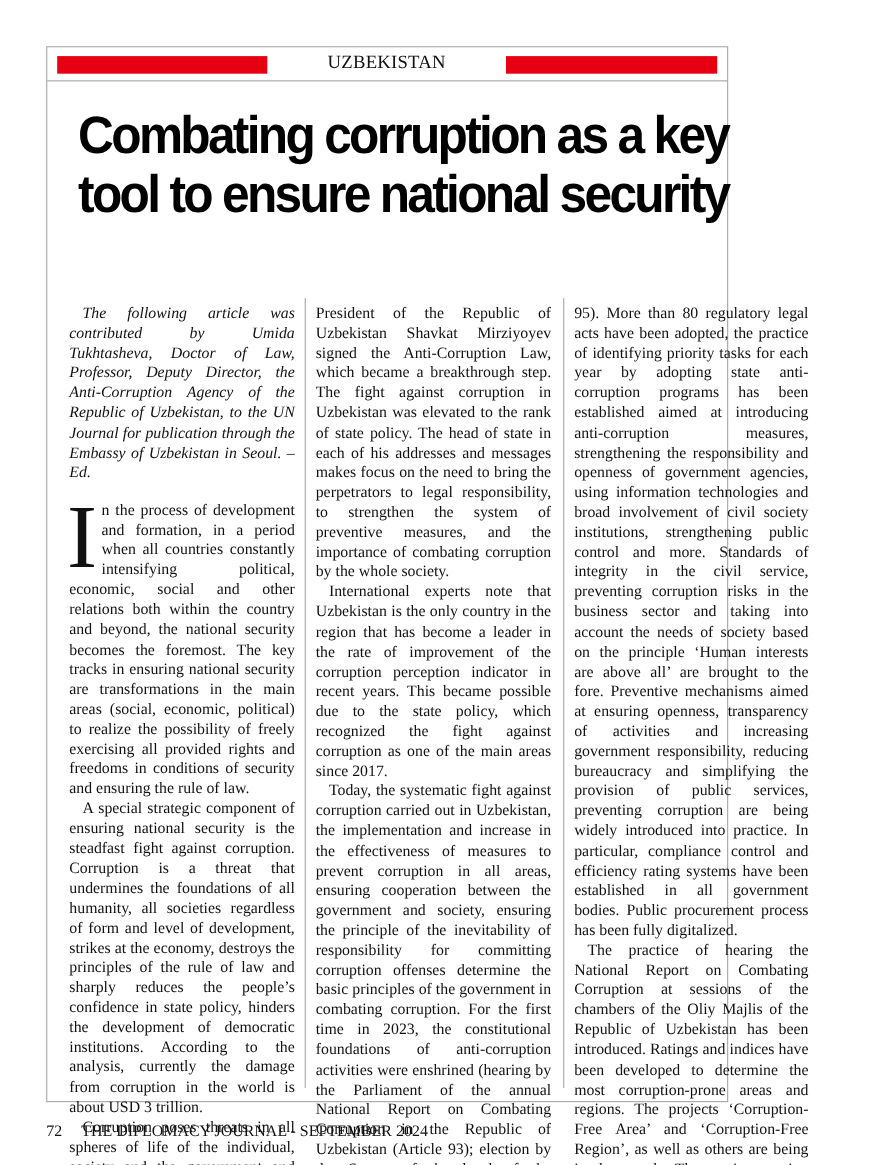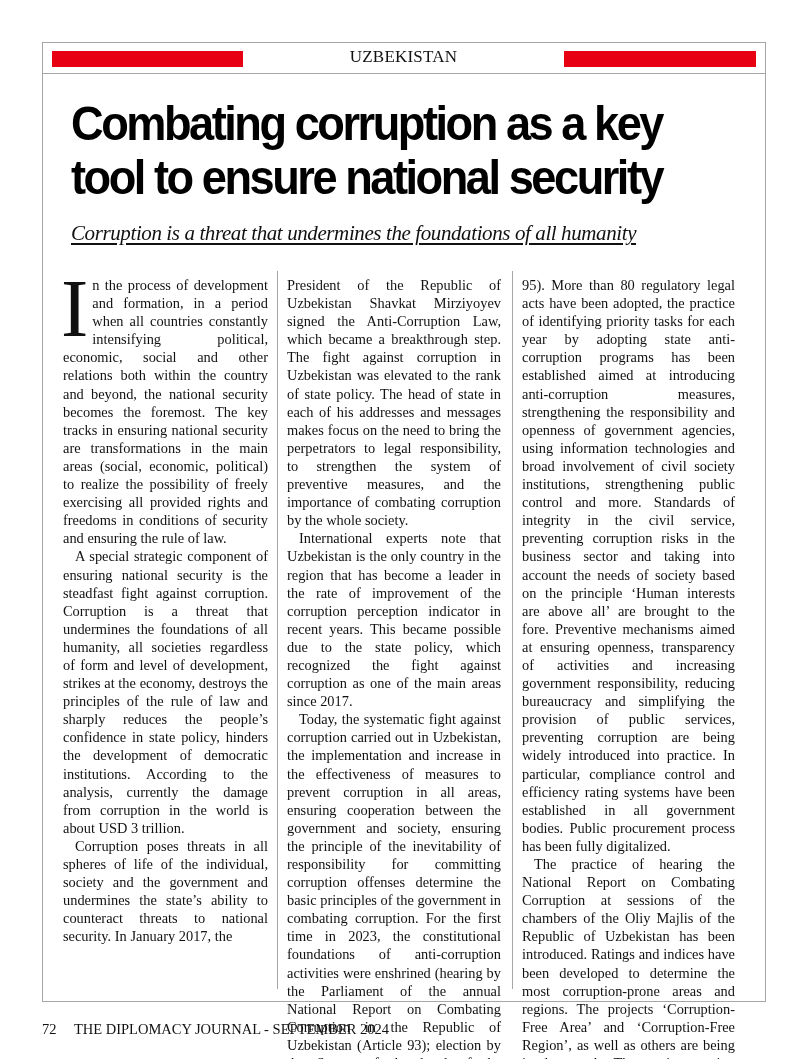--- a/index.html
+++ b/index.html
@@ -1,17 +1,17 @@
 <!DOCTYPE html>
 <html><head>
 <meta charset="utf-8">
 <style>
   html,body{margin:0;padding:0;background:#fff;}
   body{width:792px;height:1059px;position:relative;overflow:hidden;font-family:"Liberation Serif","DejaVu Serif",serif;color:#111;}
-  .frame{position:absolute;left:42px;top:42px;width:724px;height:960px;border:1px solid #a6a6a6;box-sizing:border-box;}
+  .frame{position:absolute;left:42px;top:42px;width:620px;height:960px;border:1px solid #a6a6a6;box-sizing:border-box;}
   .section-band{position:absolute;left:0;top:0;width:100%;height:31px;border-bottom:1px solid #a6a6a6;box-sizing:border-box;}
   .red-bar{position:absolute;top:8px;height:16px;background:#e60012;}
   .red-left{left:9px;width:191px;}
   .red-right{right:9px;width:192px;}
   .section-label{position:absolute;left:200px;right:201px;top:4px;text-align:center;font-size:17px;letter-spacing:0.2px;color:#111;}
   .headline{position:absolute;left:28px;top:54px;width:660px;font-family:"Liberation Sans","DejaVu Sans",sans-serif;font-weight:bold;font-size:48px;line-height:54px;letter-spacing:-2.6px;transform:scaleX(0.94);transform-origin:left top;margin:0;color:#000;}
   .subhead{position:absolute;left:28px;top:178px;font-style:italic;font-size:21px;text-decoration:underline;text-underline-offset:3px;color:#111;margin:0;letter-spacing:-0.4px;}
   .col{position:absolute;top:233px;font-size:14.4px;line-height:18.1px;text-align:justify;hyphens:manual;}
   .col p{margin:0;text-indent:12px;}
   .col p.noindent{text-indent:0;}
@@ -33,26 +33,26 @@
   <div class="section-band">
     <div class="red-bar red-left"></div>
     <div class="section-label">UZBEKISTAN</div>
     <div class="red-bar red-right"></div>
   </div>
 
   <h1 class="headline">
     <span>Combating corruption as a key</span><br>
     <span>tool to ensure national security</span>
   </h1>
-  <p class="subhead">Corruption is a threat that undermines the foundations of all humanity</p>
 
   <div class="divider div1"></div>
   <div class="divider div2"></div>
 
   <div class="col col1">
+    <p class="intro">The following article was contributed by Umida Tukhtasheva, Doctor of Law, Professor, Deputy Director, the Anti-Corruption Agency of the Republic of Uzbekistan, to the UN Journal for publication through the Embassy of Uzbekistan in Seoul. –Ed.</p>
     <p class="noindent"><span class="dropcap">I</span><span>n the process of development and formation, in a period when all countries constantly intensifying political, economic, social and other relations both within the country and beyond, the national security becomes the foremost. The key tracks in ensuring national security are transformations in the main areas (social, economic, political) to realize the possibility of freely exercising all provided rights and freedoms in conditions of security and ensuring the rule of law.</span></p>
     <p>A special strategic component of ensuring national security is the steadfast fight against corruption. Corruption is a threat that undermines the foundations of all humanity, all societies regardless of form and level of development, strikes at the economy, destroys the principles of the rule of law and sharply reduces the people’s confidence in state policy, hinders the development of democratic institutions. According to the analysis, currently the damage from corruption in the world is about USD 3 trillion.</p>
     <p>Corruption poses threats in all spheres of life of the individual, society and the government and undermines the state’s ability to counteract threats to national security. In January 2017, the</p>
   </div>
 
   <div class="col col2">
     <p class="noindent">President of the Republic of Uzbekistan Shavkat Mirziyoyev signed the Anti-Corruption Law, which became a breakthrough step. The fight against corruption in Uzbekistan was elevated to the rank of state policy. The head of state in each of his addresses and messages makes focus on the need to bring the perpetrators to legal responsibility, to strengthen the system of preventive measures, and the importance of combating corruption by the whole society.</p>
     <p>International experts note that Uzbekistan is the only country in the region that has become a leader in the rate of improvement of the corruption perception indicator in recent years. This became possible due to the state policy, which recognized the fight against corruption as one of the main areas since 2017.</p>
     <p>Today, the systematic fight against corruption carried out in Uzbekistan, the implementation and increase in the effectiveness of measures to prevent corruption in all areas, ensuring cooperation between the government and society, ensuring the principle of the inevitability of responsibility for committing corruption offenses determine the basic principles of the government in combating corruption. For the first time in 2023, the constitutional foundations of anti-corruption activities were enshrined (hearing by the Parliament of the annual National Report on Combating Corruption in the Republic of Uzbekistan (Article 93); election by the Senate of the head of the republican anti-corruption body (Article</p>
   </div>

